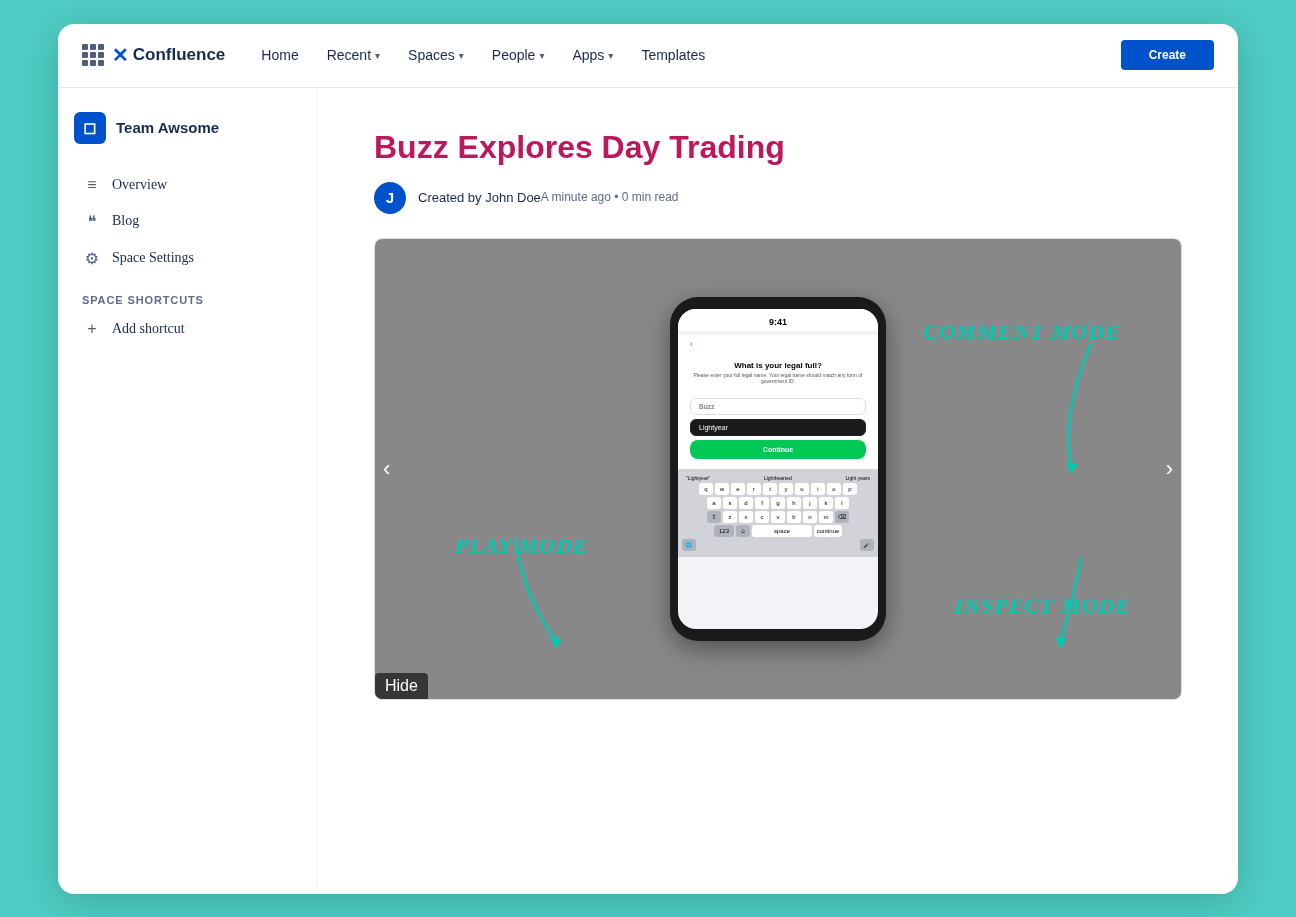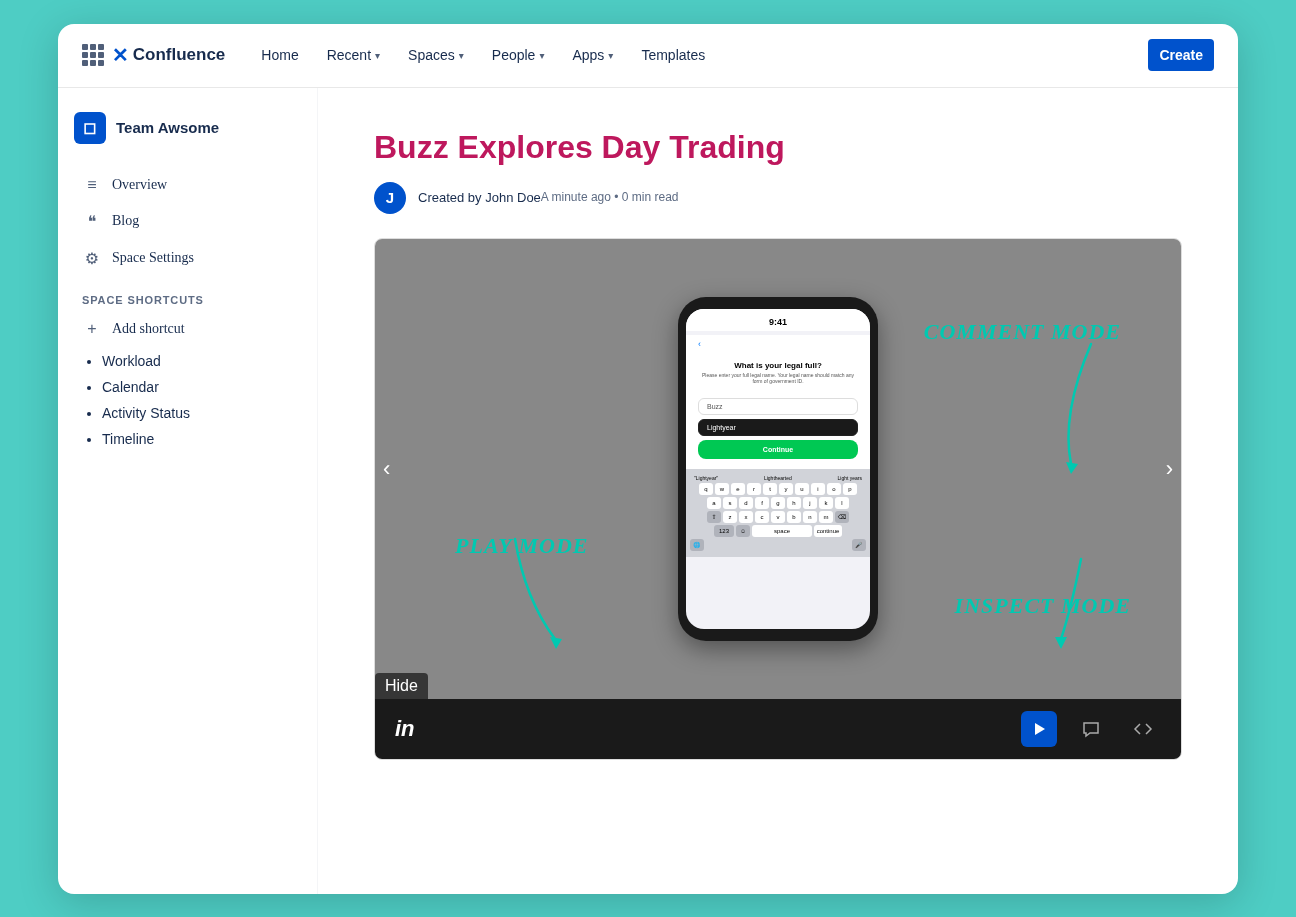--- a/index.html
+++ b/index.html
@@ -81,22 +81,22 @@
     }
     .nav-chevron {
       font-size: 10px;
       color: #505f79;
     }
     .create-btn {
       background: #0052cc;
       color: #fff;
       border: none;
       border-radius: 4px;
-      padding: 8px 11px;
-      font-size: 14px;
+      padding: 8px 28px;
+      font-size: 12px;
       font-weight: 600;
       cursor: pointer;
       margin-left: 8px;
     }
 
     
     .body-area {
       display: flex;
       flex: 1;
     }
@@ -234,21 +234,21 @@
     .embed-body {
       background: #888;
       position: relative;
       min-height: 460px;
       display: flex;
       align-items: center;
       justify-content: center;
     }
     
     .phone-mockup {
-      width: 200px;
+      width: 216px;
       background: #1a1a1a;
       border-radius: 28px;
       padding: 12px 8px;
       position: relative;
       box-shadow: 0 8px 24px rgba(0,0,0,0.4);
     }
     .phone-screen {
       background: #f2f2f7;
       border-radius: 18px;
       overflow: hidden;
@@ -512,26 +512,20 @@
         <span class="sidebar-icon">⚙</span>
         <span class="sidebar-nav-label">Space Settings</span>
       </div>
 
       <div class="sidebar-section-label">SPACE SHORTCUTS</div>
       <div class="sidebar-nav-item">
         <span class="sidebar-icon">+</span>
         <span class="sidebar-nav-label">Add shortcut</span>
       </div>
 
-      <ul class="page-list">
-        <li>Workload</li>
-        <li>Calendar</li>
-        <li>Activity Status</li>
-        <li>Timeline</li>
-      </ul>
     </aside>
 
     <main class="main-content">
       <h1 class="page-title">Buzz Explores Day Trading</h1>
       <div class="author-row">
         <div class="avatar">J</div>
         <div class="author-info">
           <span class="author-name">Created by John Doe</span>
           <span class="author-meta">A minute ago • 0 min read</span>
         </div>
@@ -638,37 +632,16 @@
           </div>
 
           <svg class="arrow-svg" style="right:60px;bottom:50px;width:100px;height:100px;" viewBox="0 0 100 100" fill="none" xmlns="http://www.w3.org/2000/svg">
             <path d="M60 10 Q50 60 40 90" stroke="#00c9b1" stroke-width="2.5" fill="none" stroke-linecap="round"></path>
             <polygon points="34,88 40,100 46,88" fill="#00c9b1"></polygon>
           </svg>
 
           <div class="hide-btn">Hide</div>
         </div>
 
-        <div class="embed-toolbar">
-          <span class="invision-mark">in</span>
-          <div class="toolbar-actions">
-            <div class="toolbar-icon-play">
-              <svg width="16" height="16" viewBox="0 0 16 16" fill="white">
-                <polygon points="4,2 14,8 4,14"></polygon>
-              </svg>
-            </div>
-            <div class="toolbar-icon-plain">
-              <svg width="20" height="20" viewBox="0 0 20 20" fill="none" stroke="#aaa" stroke-width="1.5">
-                <path d="M3 4h14v10H9l-4 3v-3H3z" rx="2"></path>
-              </svg>
-            </div>
-            <div class="toolbar-icon-plain">
-              <svg width="20" height="20" viewBox="0 0 20 20" fill="none" stroke="#aaa" stroke-width="1.5">
-                <polyline points="7,5 2,10 7,15"></polyline>
-                <polyline points="13,5 18,10 13,15"></polyline>
-              </svg>
-            </div>
-          </div>
-        </div>
       </div>
     </main>
   </div>
 </div>
 
 </body></html>

